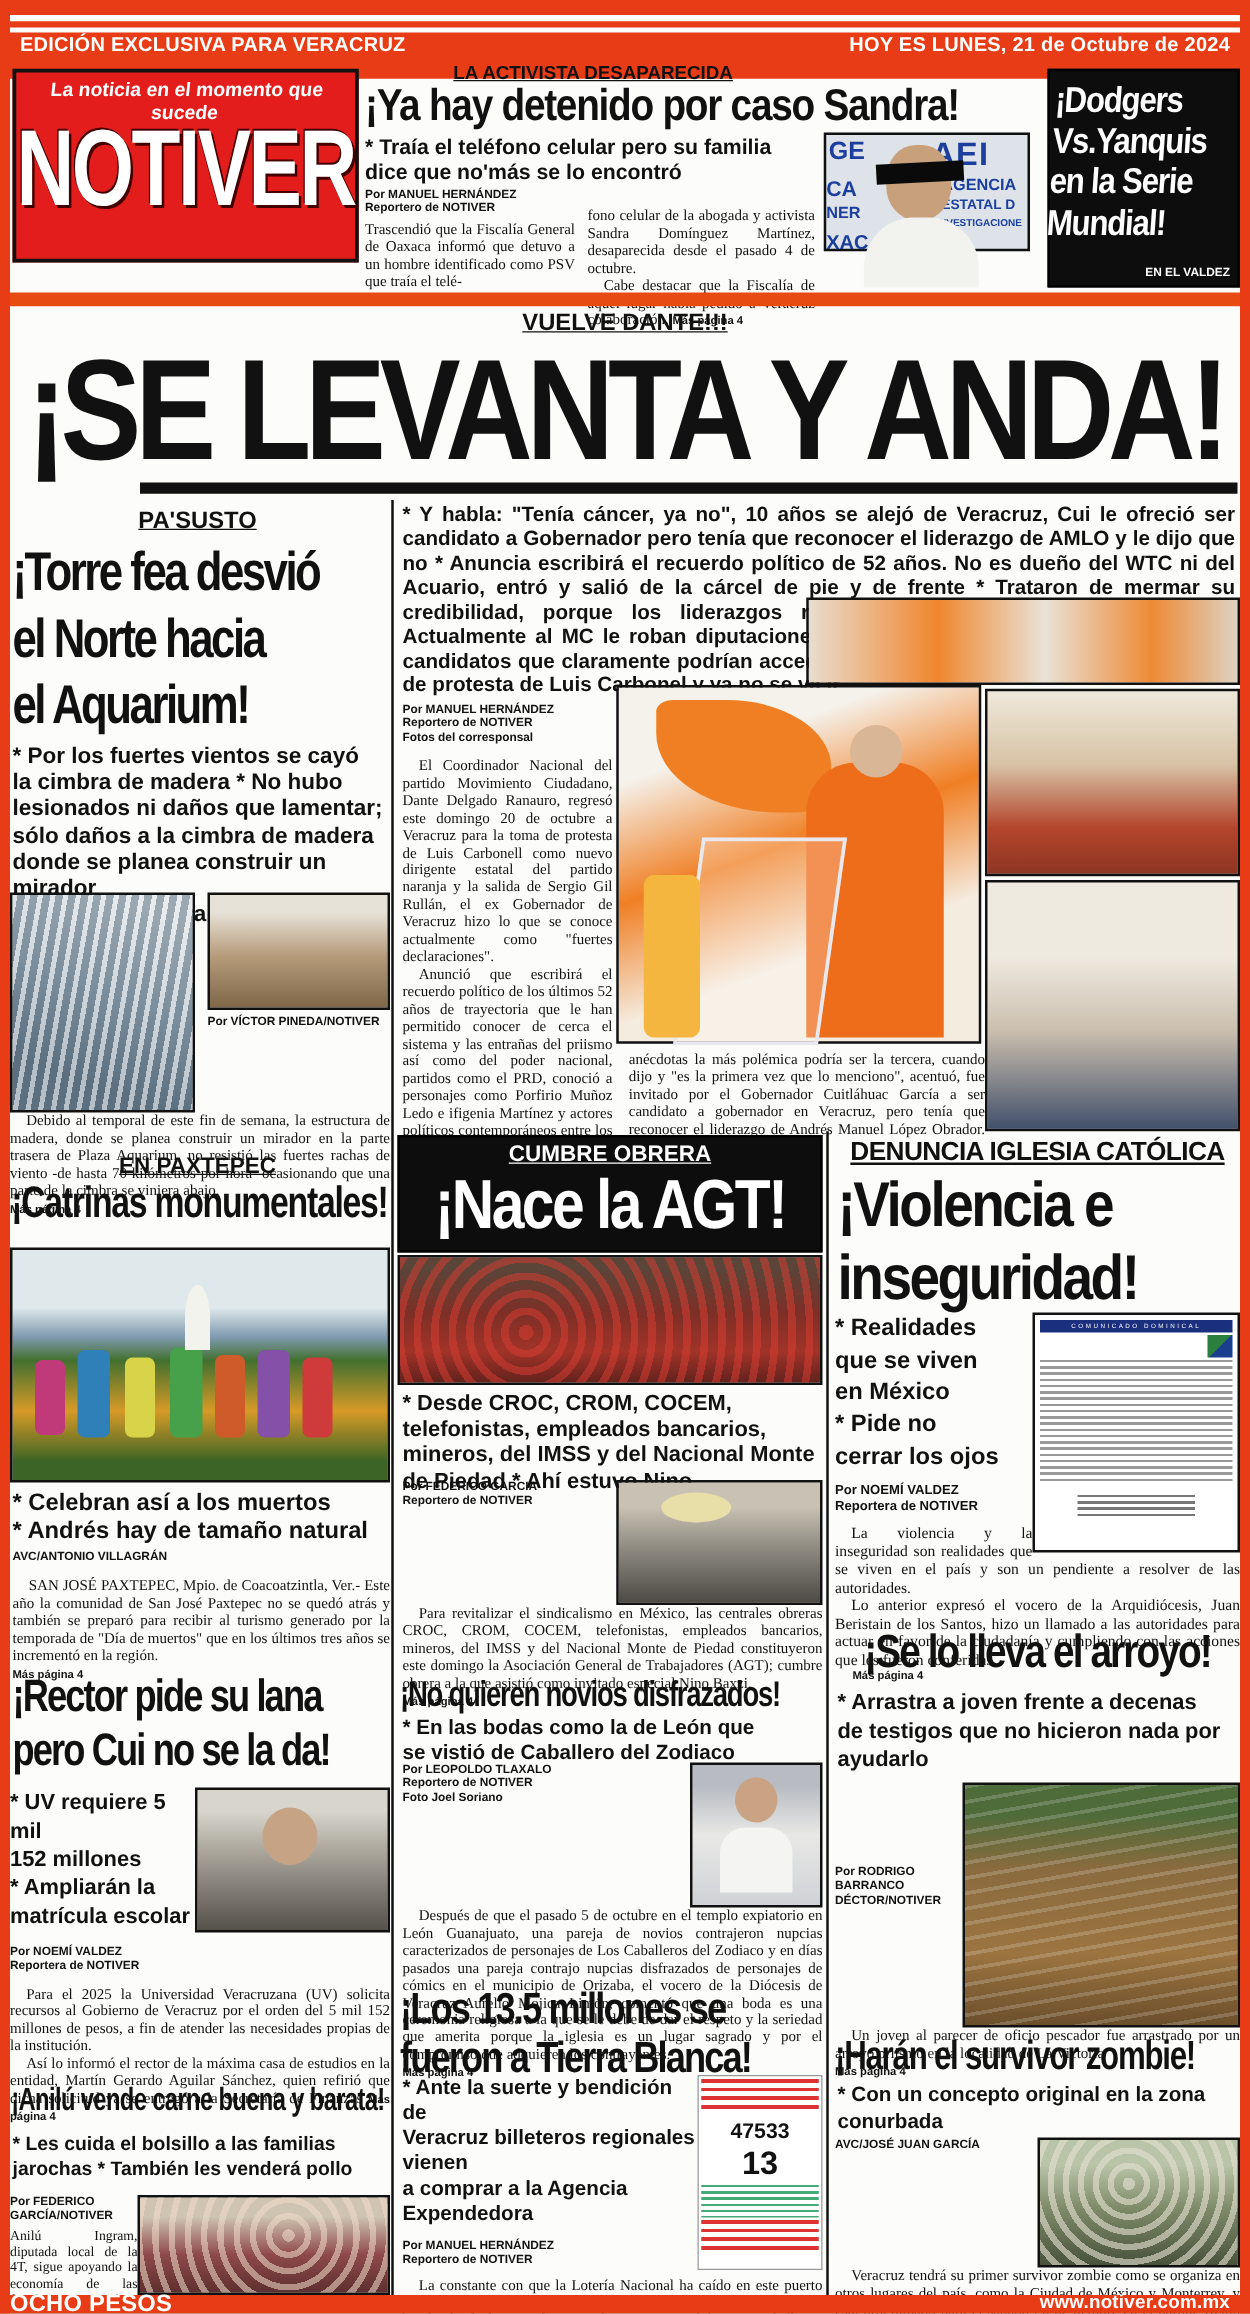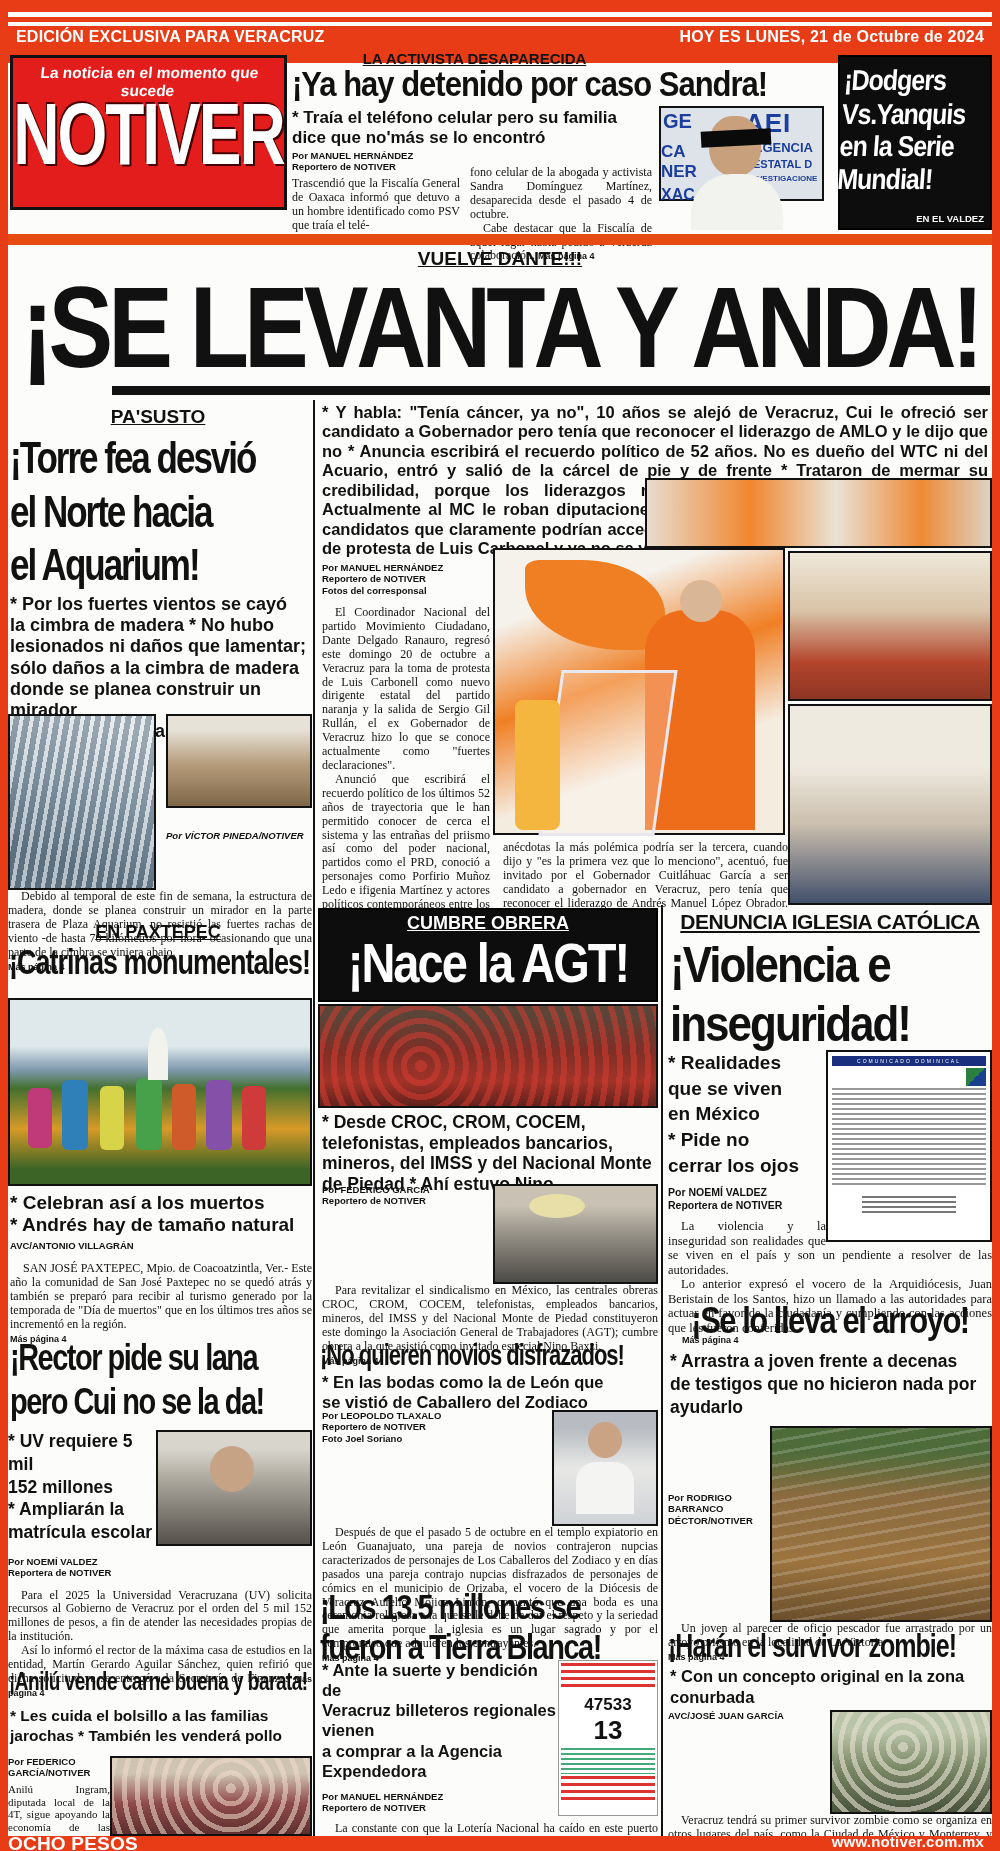--- a/index.html
+++ b/index.html
@@ -66,21 +66,21 @@
   <div class="abs body-serif" style="left:470px;top:166px;width:182px;">
     <div>fono celular de la abogada y activista Sandra Domínguez Martínez, desaparecida desde el pasado 4 de octubre.</div>
     <div class="ind"><span>Cabe destacar que la Fiscalía de aquel lugar había pedido a Veracruz colaboración.</span> <b class="more">Más página 4</b></div>
   </div>
 
   <div class="abs photo" style="left:659px;top:106px;width:165px;height:95px;background:#dde3e9;">
     <span class="abs" style="left:2px;top:2px;color:#1c3f9e;font-weight:bold;font-size:20px;">GE</span>
     <span class="abs" style="left:84px;top:0px;color:#1c3f9e;font-weight:bold;font-size:26px;letter-spacing:1px;">AEI</span>
     <span class="abs" style="left:0px;top:34px;color:#1c3f9e;font-weight:bold;font-size:17px;">CA</span>
     <span class="abs" style="left:92px;top:32px;color:#1c3f9e;font-weight:bold;font-size:13px;">AGENCIA</span>
-    <span class="abs" style="left:0px;top:54px;color:#1c3f9e;font-weight:bold;font-size:17px;">NER</span>
+    <span class="abs" style="left:0px;top:54px;color:#1c3f9e;font-weight:bold;font-size:13px;">NER</span>
     <span class="abs" style="left:92px;top:50px;color:#1c3f9e;font-weight:bold;font-size:11px;">ESTATAL D</span>
     <span class="abs" style="left:0px;top:78px;color:#1c3f9e;font-weight:bold;font-size:16px;">XAC</span>
     <span class="abs" style="left:88px;top:66px;color:#1c3f9e;font-weight:bold;font-size:8px;">INVESTIGACIONE</span>
     <div class="abs" style="left:48px;top:8px;width:52px;height:60px;border-radius:45%;background:#c9a07c;"></div>
     <div class="abs" style="left:40px;top:22px;width:70px;height:16px;background:#0a0a0a;transform:rotate(-3deg);"></div>
     <div class="abs" style="left:30px;top:66px;width:92px;height:56px;border-radius:40px 40px 0 0;background:#f2f2ef;"></div>
   </div>
 
   <div class="abs sports">
     <div class="sports-lines">¡Dodgers
@@ -132,21 +132,21 @@
 la cimbra de madera * No hubo
 lesionados ni daños que lamentar;
 sólo daños a la cimbra de madera
 donde se planea construir un mirador
 en la parte trasera de Plaza Aquarium</div>
   <div class="abs" style="left:8px;top:714px;width:304px;">
     <div class="photo" style="float:left;width:148px;height:176px;margin-right:6px;background:linear-gradient(200deg,#cfd8de 10%,#9fb0bd 45%,#6d8090 80%);">
       <div style="width:100%;height:100%;background:repeating-linear-gradient(100deg,rgba(255,255,255,.5) 0 4px,rgba(60,80,95,.35) 4px 10px);"></div>
     </div>
     <div class="photo" style="float:right;width:146px;height:94px;background:linear-gradient(180deg,#e7e2d8 15%,#b49a79 55%,#7e6748);"></div>
-    <div class="byline" style="clear:right;float:right;width:146px;padding-top:22px;font-style:italic;">Por VÍCTOR PINEDA/NOTIVER</div>
+    <div class="byline" style="clear:right;float:right;width:146px;padding-top:4px;">Por VÍCTOR PINEDA/NOTIVER</div>
     <div class="body-serif" style="padding-top:30px;">
       <span class="ind" style="display:inline-block;">Debido al temporal de este fin de semana, la estructura de madera, donde se planea construir un mirador en la parte trasera de Plaza Aquarium, no resistió las fuertes rachas de viento -de hasta 70 kilómetros por hora- ocasionando que una parte de la cimbra se viniera abajo.</span> <b class="more">Más página 4</b>
     </div>
   </div>
 
   <div class="abs kicker" style="left:8px;top:922px;width:300px;font-size:18px;">EN PAXTEPEC</div>
   <div class="abs headline" style="left:9px;top:944px;width:302px;font-size:27px;letter-spacing:-1px;transform:scaleY(1.3);transform-origin:top left;">¡Catrinas monumentales!</div>
   <div class="abs photo" style="left:8px;top:998px;width:304px;height:188px;background:linear-gradient(180deg,#dfe9ec 25%,#7e99ae 38%,#42702f 48%,#d79a27 70%,#3c6426 92%);">
     <div class="abs" style="left:18px;top:88px;width:24px;height:60px;background:#c03a7a;border-radius:6px;"></div>
     <div class="abs" style="left:52px;top:80px;width:26px;height:70px;background:#2f7fb8;border-radius:6px;"></div>

